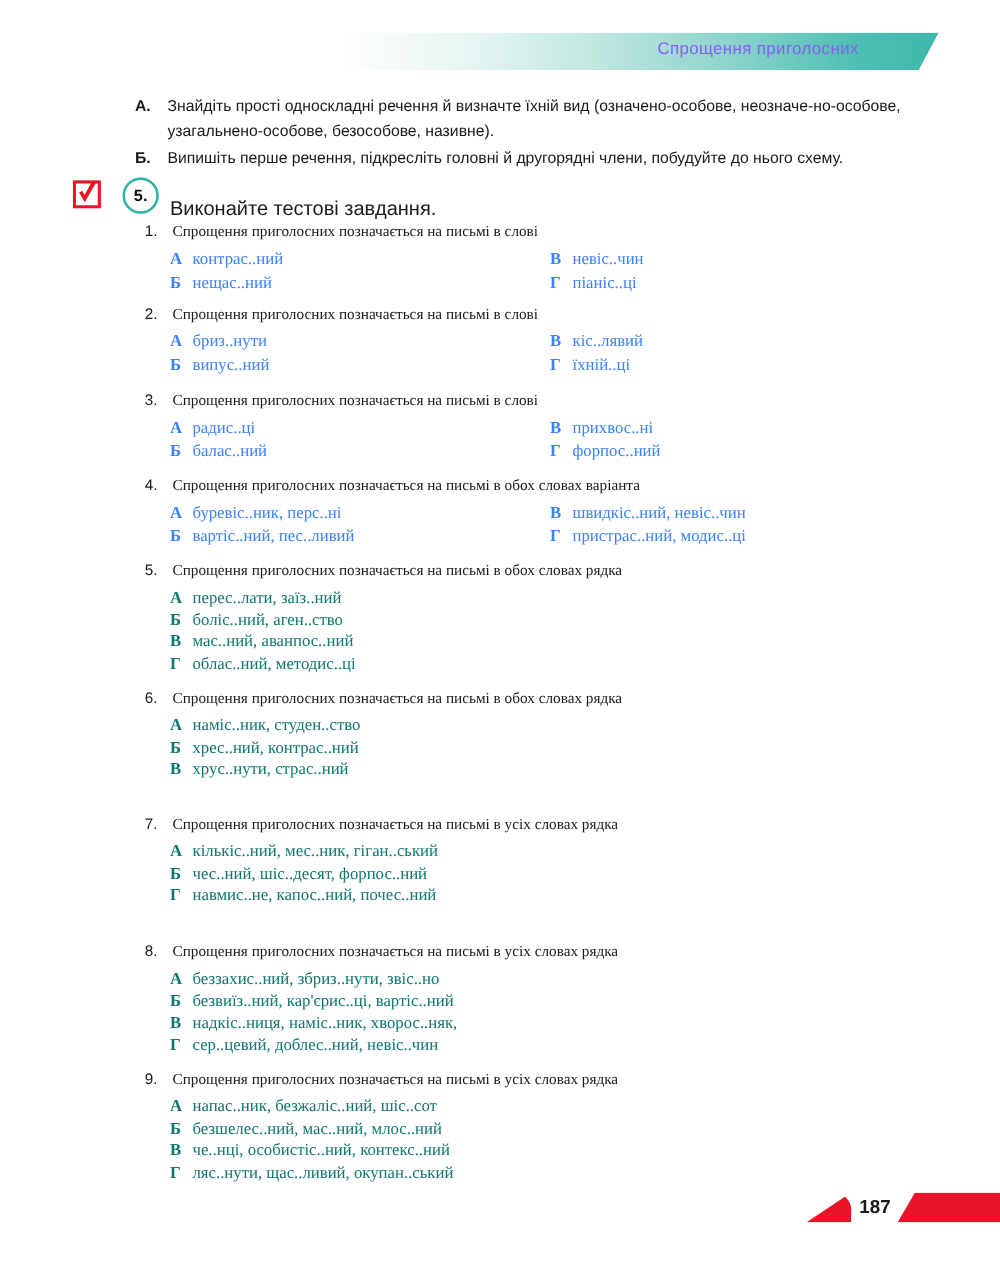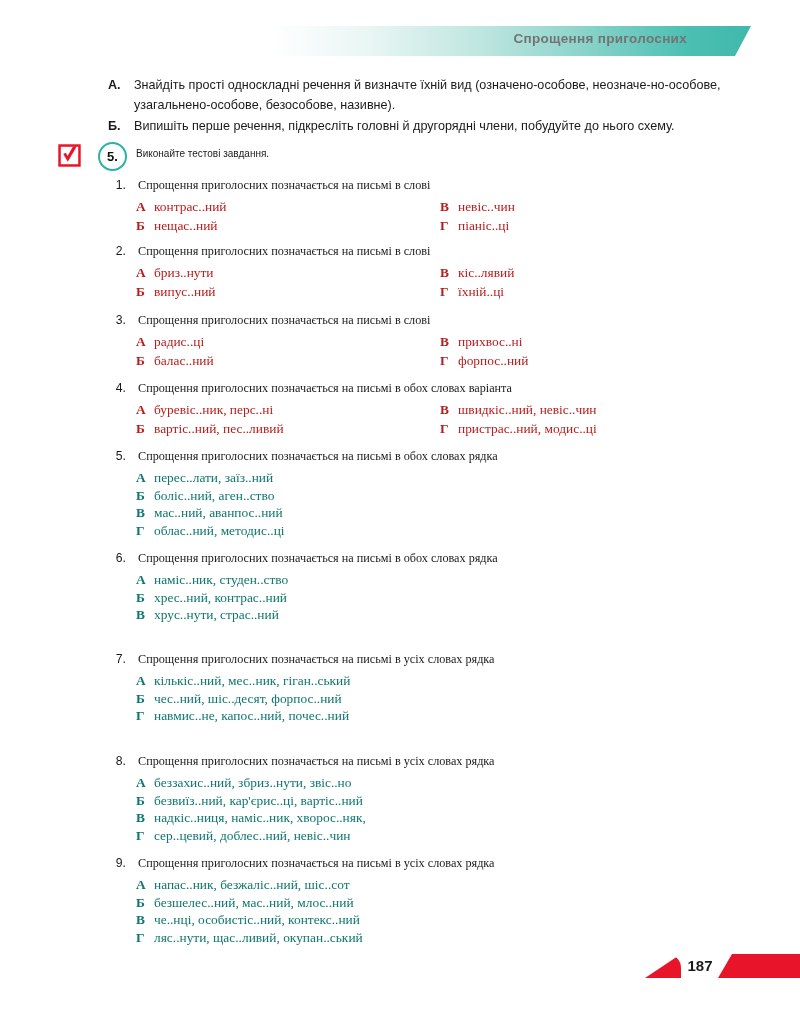--- a/index.html
+++ b/index.html
@@ -33,22 +33,22 @@
                 #4cbfb2 86%,
                 #35b3a5 100%);
     -webkit-clip-path: polygon(0 0, 751px 0, 735px 100%, 0 100%);
     clip-path: polygon(0 0, 751px 0, 735px 100%, 0 100%);
   }
   .header-title {
     position: absolute;
     right: 113px;
     top: 31px;
     font-size: 13.5px;
-    font-weight: bold;
-    color: #737373;
+    font-weight: normal;
+    color: #8b5cf6;
     letter-spacing: 0.3px;
     white-space: nowrap;
   }
 
   
   .task {
     position: absolute;
     left: 108px;
     width: 630px;
     font-size: 12.6px;
@@ -93,22 +93,22 @@
     box-sizing: border-box;
     text-align: center;
     line-height: 25px;
     font-size: 13px;
     font-weight: bold;
     color: #111;
   }
   .ex-text {
     position: absolute;
     left: 78px;
-    top: 6px;
-    font-size: 10px;
+    top: 17px;
+    font-size: 16px;
     white-space: nowrap;
     color: #1a1a1a;
   }
 
   
   .question {
     position: absolute;
     left: 108px;
     width: 660px;
   }
@@ -138,21 +138,21 @@
   }
   
   .opts-2col {
     position: relative;
     height: 40px;
   }
   .opts-2col .opt {
     position: absolute;
     font-family: "Liberation Serif", serif;
     font-size: 13.4px;
-    color: #b91c1c;
+    color: #3b82f6;
     white-space: nowrap;
   }
   .opts-2col .opt.c0 { left: 28px; }
   .opts-2col .opt.c1 { left: 332px; }
   .opts-2col .opt.r0 { top: 0px; }
   .opts-2col .opt.r1 { top: 19px; }
 
   
   .opts-1col {
     position: relative;

